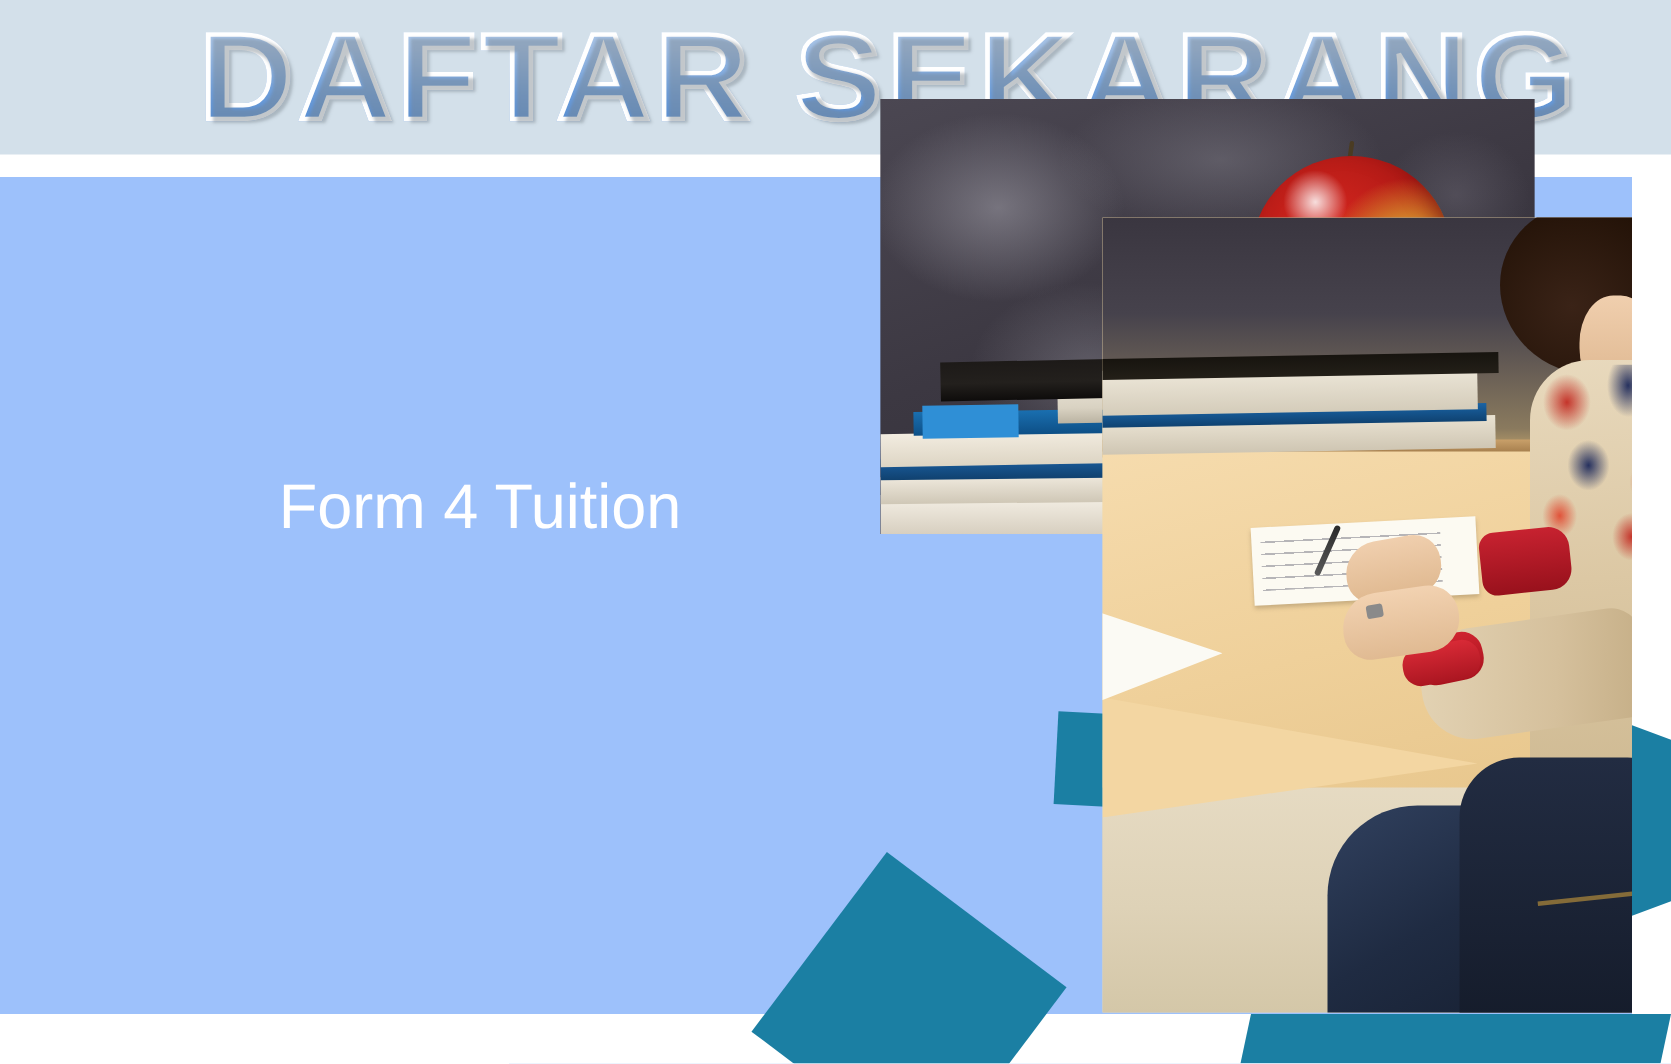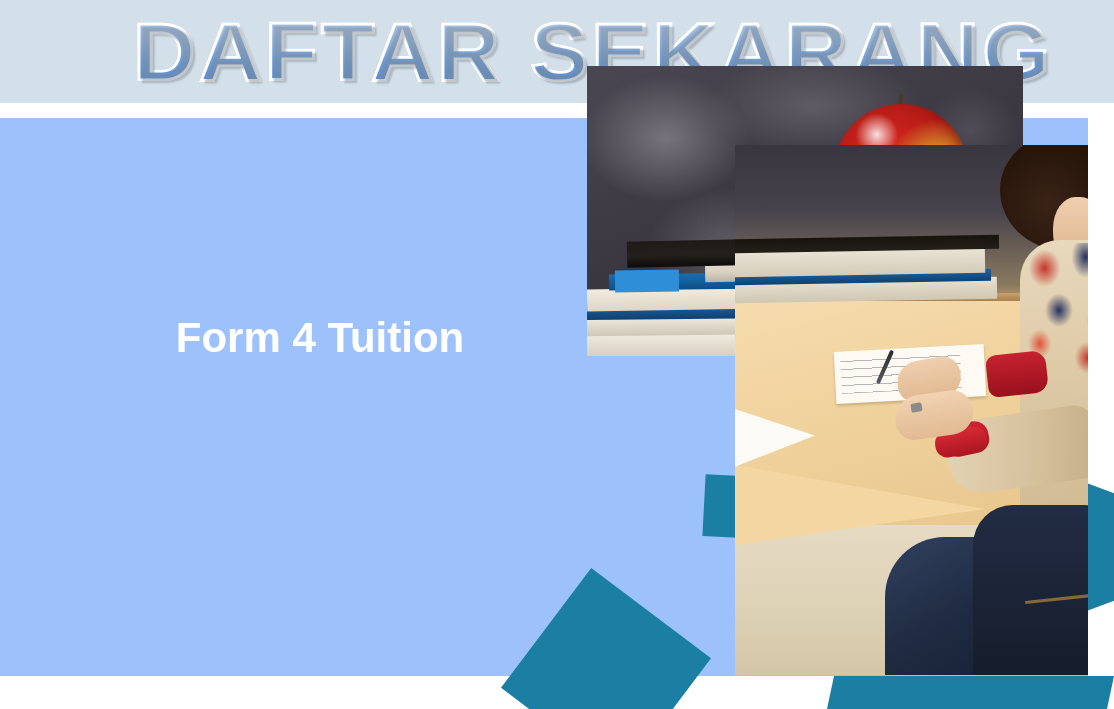--- a/index.html
+++ b/index.html
@@ -58,21 +58,20 @@
   }
 
   
   .body-panel {
     position: absolute;
     left: 0;
     top: 118px;
     width: 1088px;
     height: 558px;
     background: #9dc1fb;
-    font-weight: bold;
   }
 
   
   .shape-diamond {
     position: absolute;
     left: 531px;
     top: 480px;
     width: 150px;
     height: 150px;
     background: #1b7fa3;

